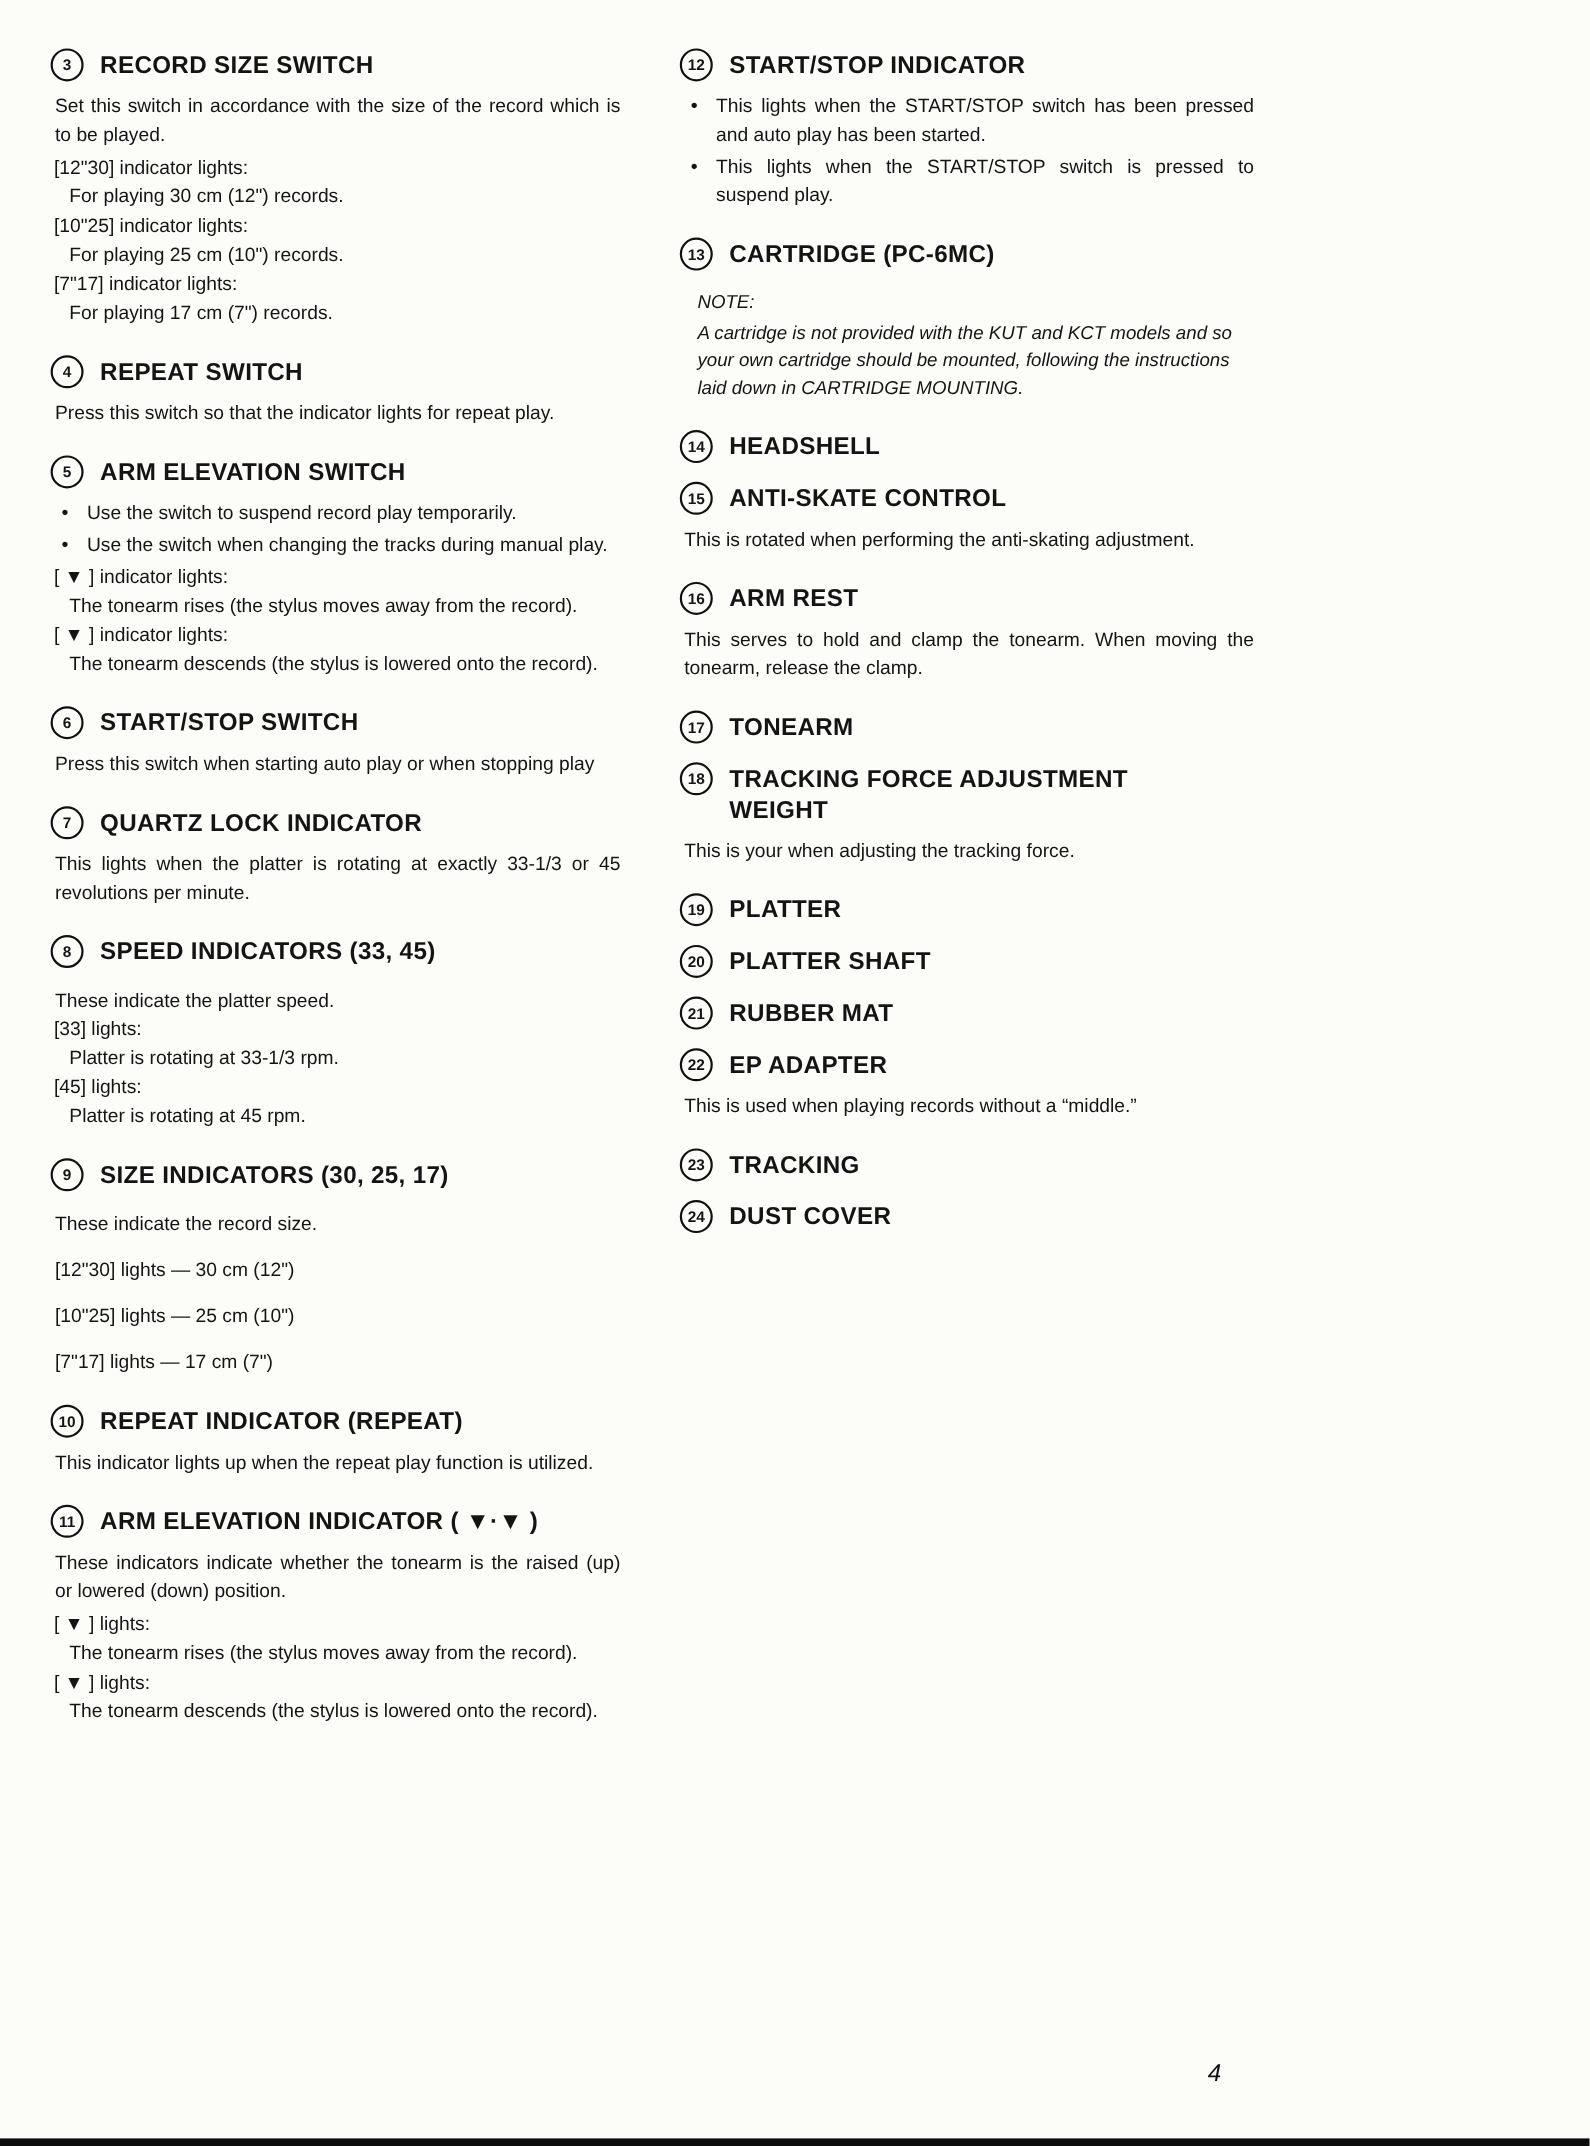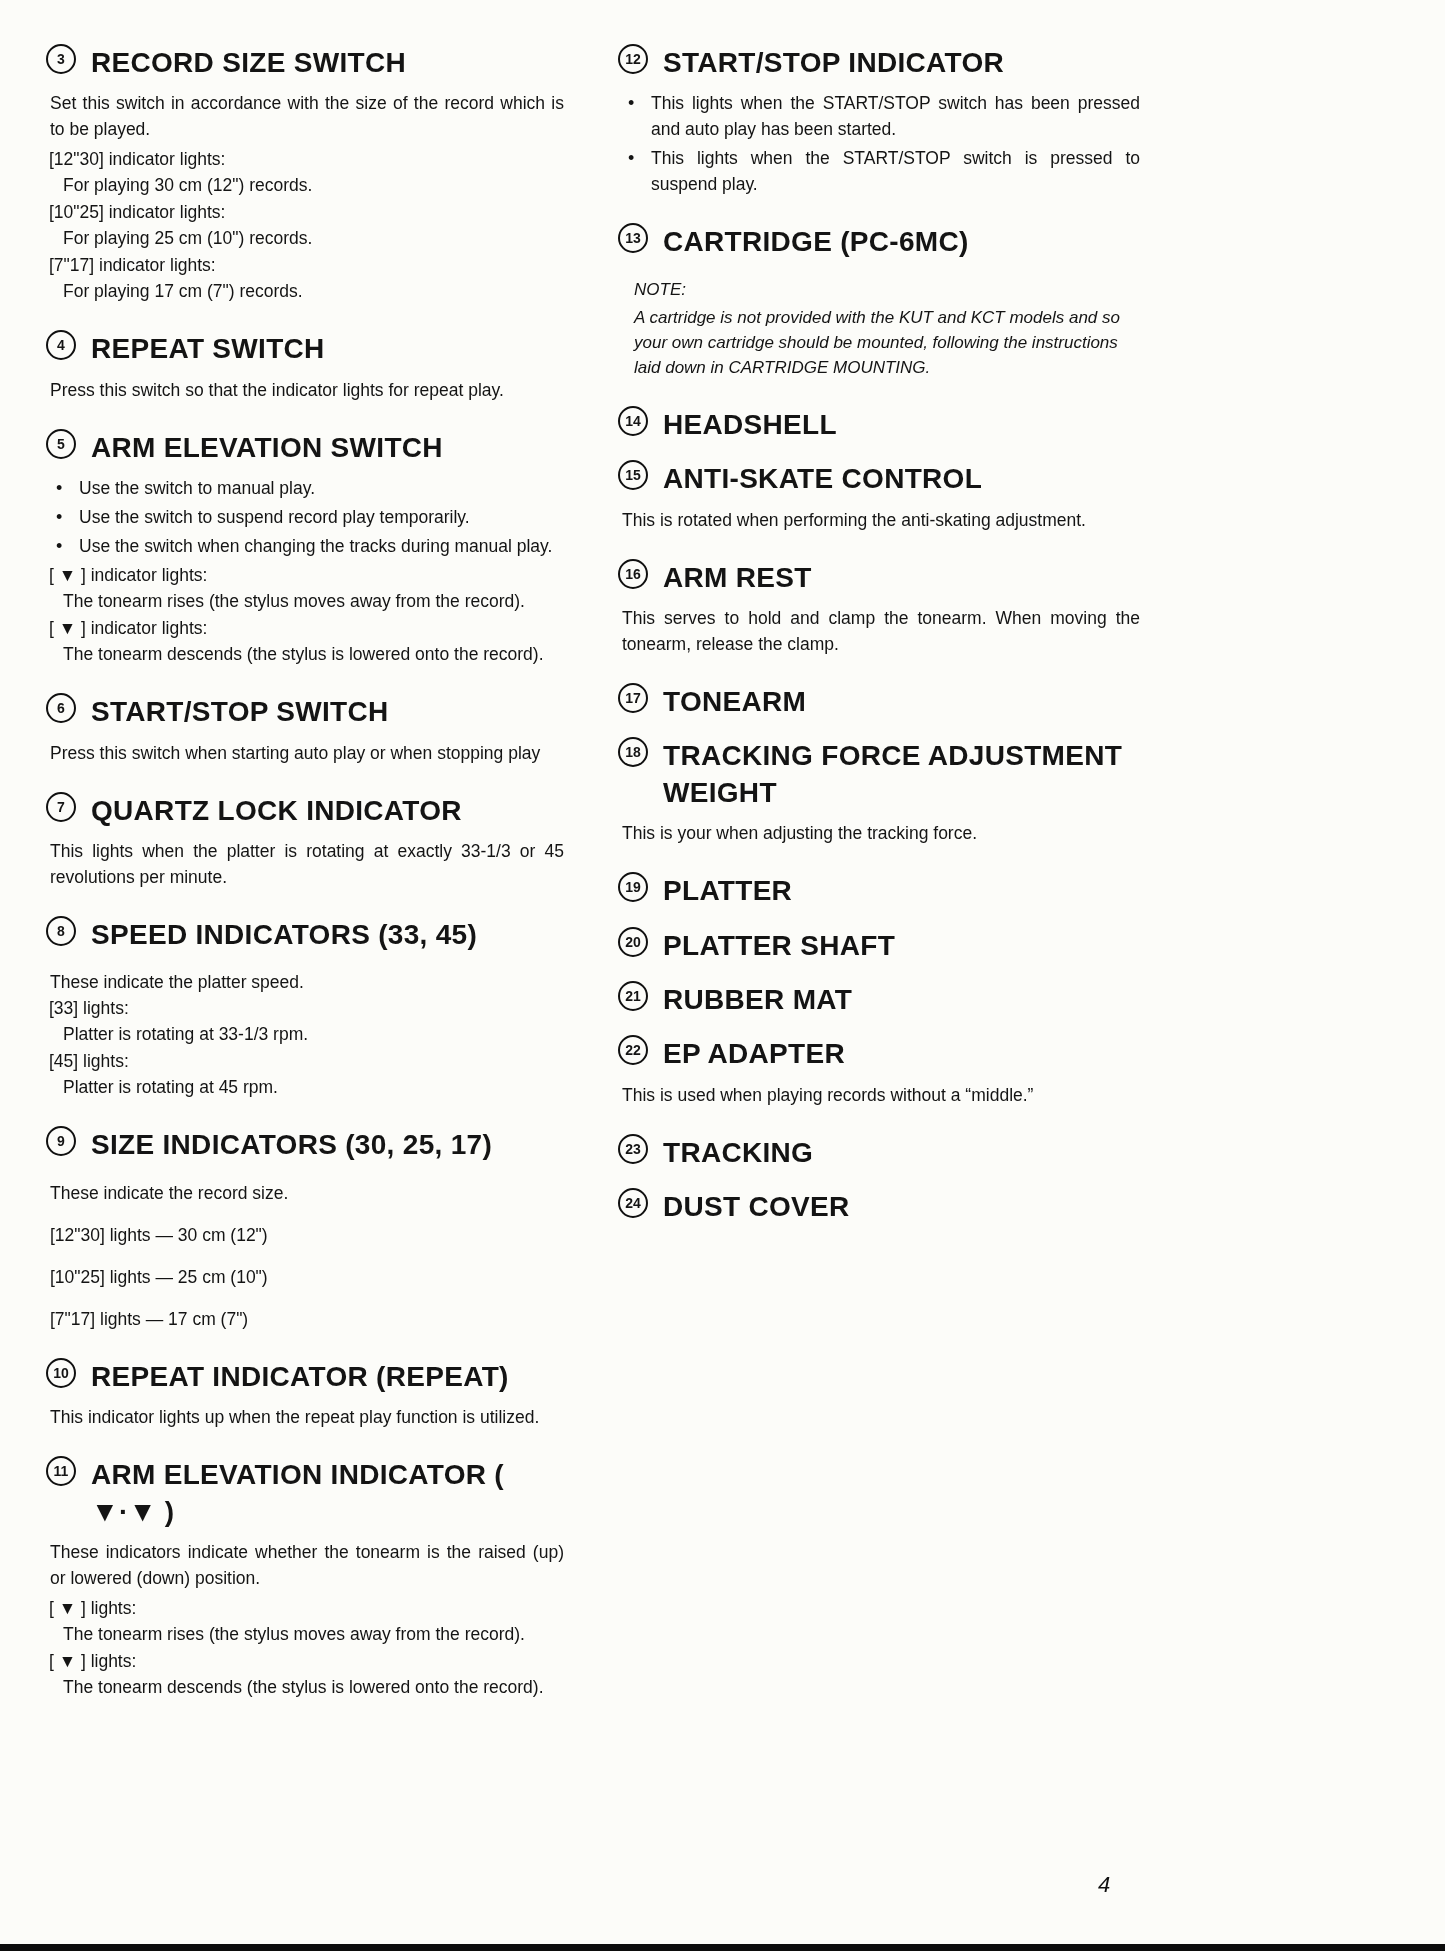--- a/index.html
+++ b/index.html
@@ -21,21 +21,21 @@
 
   .sec-head{display:flex;align-items:flex-start;margin-bottom:9px;}
   .circ{
     flex:0 0 auto;width:26px;height:26px;
     border:2px solid #101010;border-radius:50%;
     display:flex;align-items:center;justify-content:center;
     font-size:14px;font-weight:700;line-height:1;
     margin-right:15px;margin-top:2px;
   }
   .sec-title{
-    font-size:28px;font-weight:700;letter-spacing:.3px;
+    font-size:22px;font-weight:700;letter-spacing:.3px;
     line-height:1.3;padding-top:3px;white-space:pre-line;
   }
 
   .body-p{margin:0 0 4px 4px;font-size:17.5px;line-height:26px;text-align:justify;}
   .line{margin:16px 0 0 4px;font-size:17.5px;line-height:26px;}
 
   .bullets{list-style:none;margin:0 0 2px 0;padding:0;}
   .bullets li{
     position:relative;padding-left:33px;font-size:17.5px;line-height:26px;
     text-align:justify;margin-bottom:3px;
@@ -81,21 +81,20 @@
           <span class="sec-title">REPEAT SWITCH</span>
         </div>
         <p class="body-p">Press this switch so that the indicator lights for repeat play.</p>
       </section>
       <section class="sec">
         <div class="sec-head">
           <span class="circ">5</span>
           <span class="sec-title">ARM ELEVATION SWITCH</span>
         </div>
         <ul class="bullets">
-          <li>Use the switch to manual play.</li>
           <li>Use the switch to suspend record play temporarily.</li>
           <li>Use the switch when changing the tracks during manual play.</li>
         </ul>
         <div class="def-label">[ ▼ ] indicator lights:</div>
         <div class="def-desc">The tonearm rises (the stylus moves away from the record).</div>
         <div class="def-label">[ ▼ ] indicator lights:</div>
         <div class="def-desc">The tonearm descends (the stylus is lowered onto the record).</div>
       </section>
       <section class="sec">
         <div class="sec-head">

